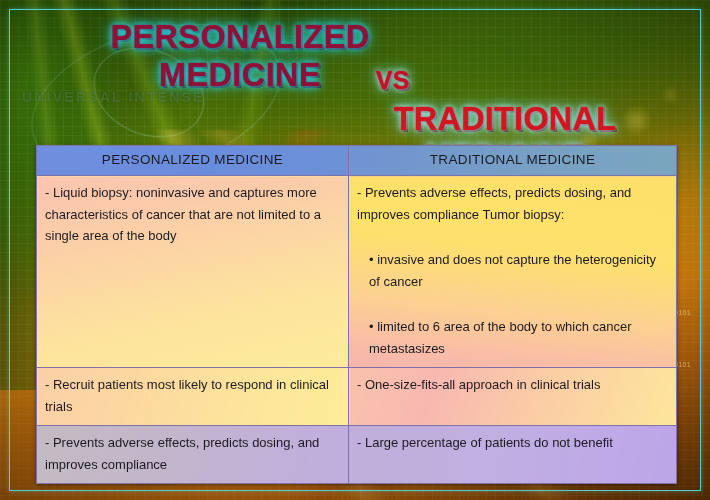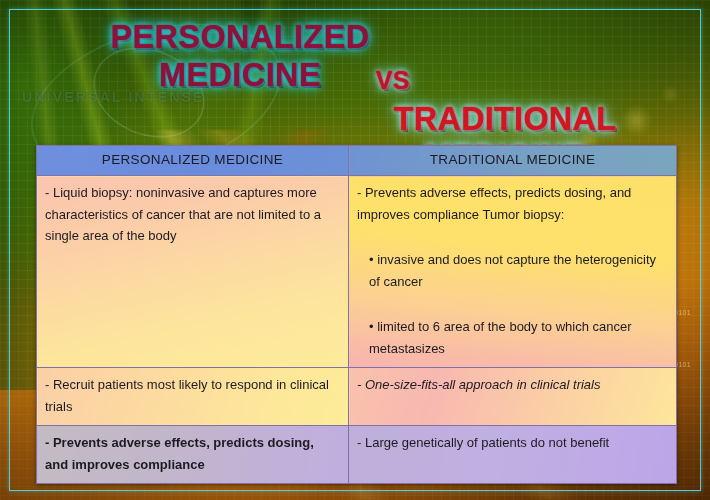--- a/index.html
+++ b/index.html
@@ -252,23 +252,23 @@
   }
 
   
   td.r1c1 { height: 137px; background: linear-gradient(168deg, #fbc4b0 0%, #fbcba9 22%, #fcd9a2 48%, #fde59c 72%, #fdeb9a 100%); }
   td.r1c2 { height: 137px; background: linear-gradient(186deg, #fde069 0%, #fde16c 38%, #fcd092 68%, #f9bda6 88%, #f7b4ae 100%); }
   
   td.r2c1 { height: 47px; background: linear-gradient(100deg, #bdb1c4 0%, #bcb0c7 40%, #bfaed4 72%, #c1aede 100%); }
   td.r2c2 { height: 47px; background: linear-gradient(100deg, #bdaecd 0%, #bfadd9 40%, #c2ace6 74%, #c3ace9 100%); }
   
   td.r3c1 { height: 45px; background: linear-gradient(108deg, #fbcfa7 0%, #fcdb9f 40%, #fde79a 74%, #fdec98 100%); }
-  td.r3c2 { height: 45px; background: linear-gradient(108deg, #f9c2ac 0%, #f8b8b1 26%, #fbcfa4 62%, #fde69b 100%); font-style: italic; }
-  
-  td.r4c1 { height: 50px; background: linear-gradient(100deg, #c3bbc2 0%, #c2b6cb 42%, #c1b0d8 76%, #c0aee0 100%); font-weight: bold; }
+  td.r3c2 { height: 45px; background: linear-gradient(108deg, #f9c2ac 0%, #f8b8b1 26%, #fbcfa4 62%, #fde69b 100%); }
+  
+  td.r4c1 { height: 50px; background: linear-gradient(100deg, #c3bbc2 0%, #c2b6cb 42%, #c1b0d8 76%, #c0aee0 100%); }
   td.r4c2 { height: 50px; background: linear-gradient(100deg, #bfafd9 0%, #c0afe1 44%, #bfa9e6 78%, #bca5e8 100%); }
 
   .bullet-line { padding-left: 12px; margin-top: 24px; }
 </style>
 </head>
 <body>
 
 <div id="stage">
 
   <div class="bg-base"></div>
@@ -327,19 +327,19 @@
         </td>
         <td class="r3c2">
           <div>- One-size-fits-all approach in clinical trials</div>
         </td>
       </tr>
       <tr>
         <td class="r4c1">
           <div>- Prevents adverse effects, predicts dosing, and improves compliance</div>
         </td>
         <td class="r4c2">
-          <div>- Large genetically of patients do not benefit</div>
+          <div>- Large percentage of patients do not benefit</div>
         </td>
       </tr>
     </tbody>
   </table>
 
 </div>
 
 </body></html>

